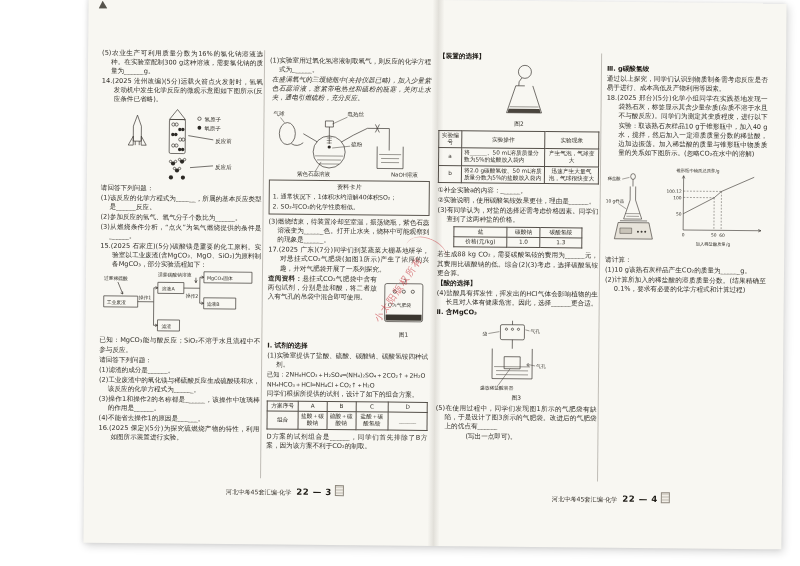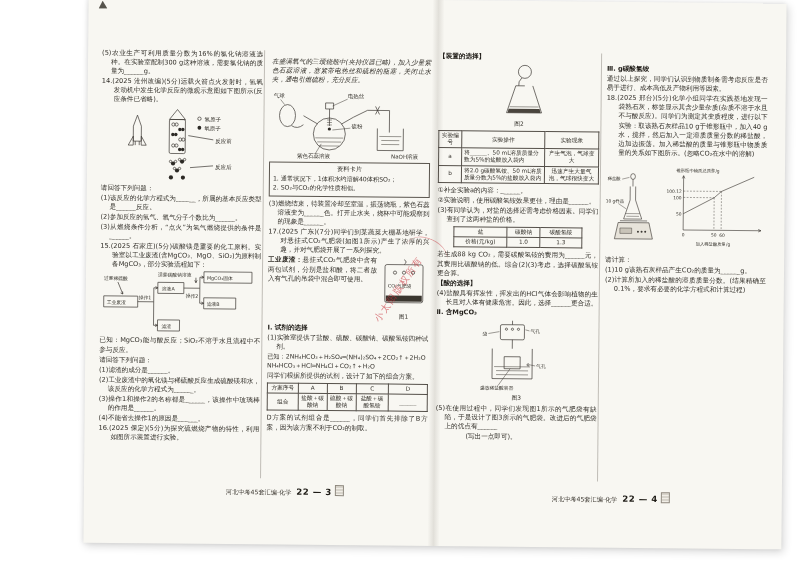--- a/index.html
+++ b/index.html
@@ -160,21 +160,21 @@
           <p class="para" data-kind="sub"><b class="qn"></b><span>(2)工业废渣中的氧化镁与稀硫酸反应生成硫酸镁和水，该反应的化学方程式为______。</span></p>
           <p class="para" data-kind="sub"><b class="qn"></b><span>(3)操作1和操作2的名称都是______，该操作中玻璃棒的作用是______。</span></p>
           <p class="para" data-kind="sub"><b class="qn"></b><span>(4)不能省去操作1的原因是______。</span></p>
           <p class="para" data-kind="q"><b class="qn">16.</b><span>(2025 保定)(5分)为探究硫燃烧产物的特性，利用如图所示装置进行实验。</span></p>
         </div>
     </div>
 
     <div class="col" id="c2">
       <div>
 
-      <p class="para" data-kind="sub"><b class="qn"></b></p>
+      <p class="para" data-kind="sub"><b class="qn"></b><span>(1)实验室用过氧化氢溶液制取氧气，则反应的化学方程式为______。</span></p>
           <p class="para" data-kind="italic"><b class="qn"></b><span>在盛满氧气的三颈烧瓶中(夹持仪器已略)，加入少量紫色石蕊溶液，塞紧带电热丝和硫粉的瓶塞，关闭止水夹，通电引燃硫粉，充分反应。</span></p>
         </div>
 
       <svg class="fig" width="158" height="74" viewBox="0 0 158 74">
         <ellipse class="ln" cx="16" cy="30" rx="8" ry="11"></ellipse>
         <path class="ln" d="M20 40 q6 4 12 -1"></path>
         <circle class="ln" cx="58" cy="48" r="16"></circle>
         <path class="thin" d="M44 52 h28 M46 56 h24 M48 60 h20"></path>
         <rect class="bx" x="54" y="17" width="8" height="6"></rect>
         <path class="ln" d="M58 23 V40"></path>
@@ -217,21 +217,21 @@
           <path class="ln" d="M24 2 q4 2 0 5"></path>
           <rect class="bx" x="5" y="7" width="38" height="38" rx="2"></rect>
           <circle class="ln" cx="15" cy="15" r="1.6" fill="#fff"></circle>
           <circle class="ln" cx="24" cy="15" r="1.6" fill="#fff"></circle>
           <circle class="ln" cx="33" cy="15" r="1.6" fill="#fff"></circle>
           <text class="sm" x="8" y="30">CO₂气肥袋</text>
           <rect x="6" y="38" width="36" height="6" fill="#3a362f"></rect>
         </svg>
         <div class="figcap">图1</div>
       </div>
-      <p class="para"><b>工业废渣：</b><span>悬挂式CO₂气肥袋中含有两包试剂，分别是盐和酸，将二者放入有气孔的吊袋中混合即可使用。</span></p>
+      <p class="para"><b>查阅资料：</b><span>悬挂式CO₂气肥袋中含有两包试剂，分别是盐和酸，将二者放入有气孔的吊袋中混合即可使用。</span></p>
 
       <div style="clear:both;"></div>
       <div>
 
       <p class="para" data-kind="head"><b class="qn"></b><span>Ⅰ. 试剂的选择</span></p>
           <p class="para" data-kind="sub"><b class="qn"></b><span>(1)实验室提供了盐酸、硫酸、碳酸钠、碳酸氢铵四种试剂。</span></p>
           <p class="para" data-kind="eq"><b class="qn"></b><span>已知：2NH₄HCO₃＋H₂SO₄═(NH₄)₂SO₄＋2CO₂↑＋2H₂O</span></p>
           <p class="para" data-kind="eq"><b class="qn"></b><span>NH₄HCO₃＋HCl═NH₄Cl＋CO₂↑＋H₂O</span></p>
           <p class="para" data-kind="plain"><b class="qn"></b><span>同学们根据所提供的试剂，设计了如下的组合方案。</span></p>
         </div>

